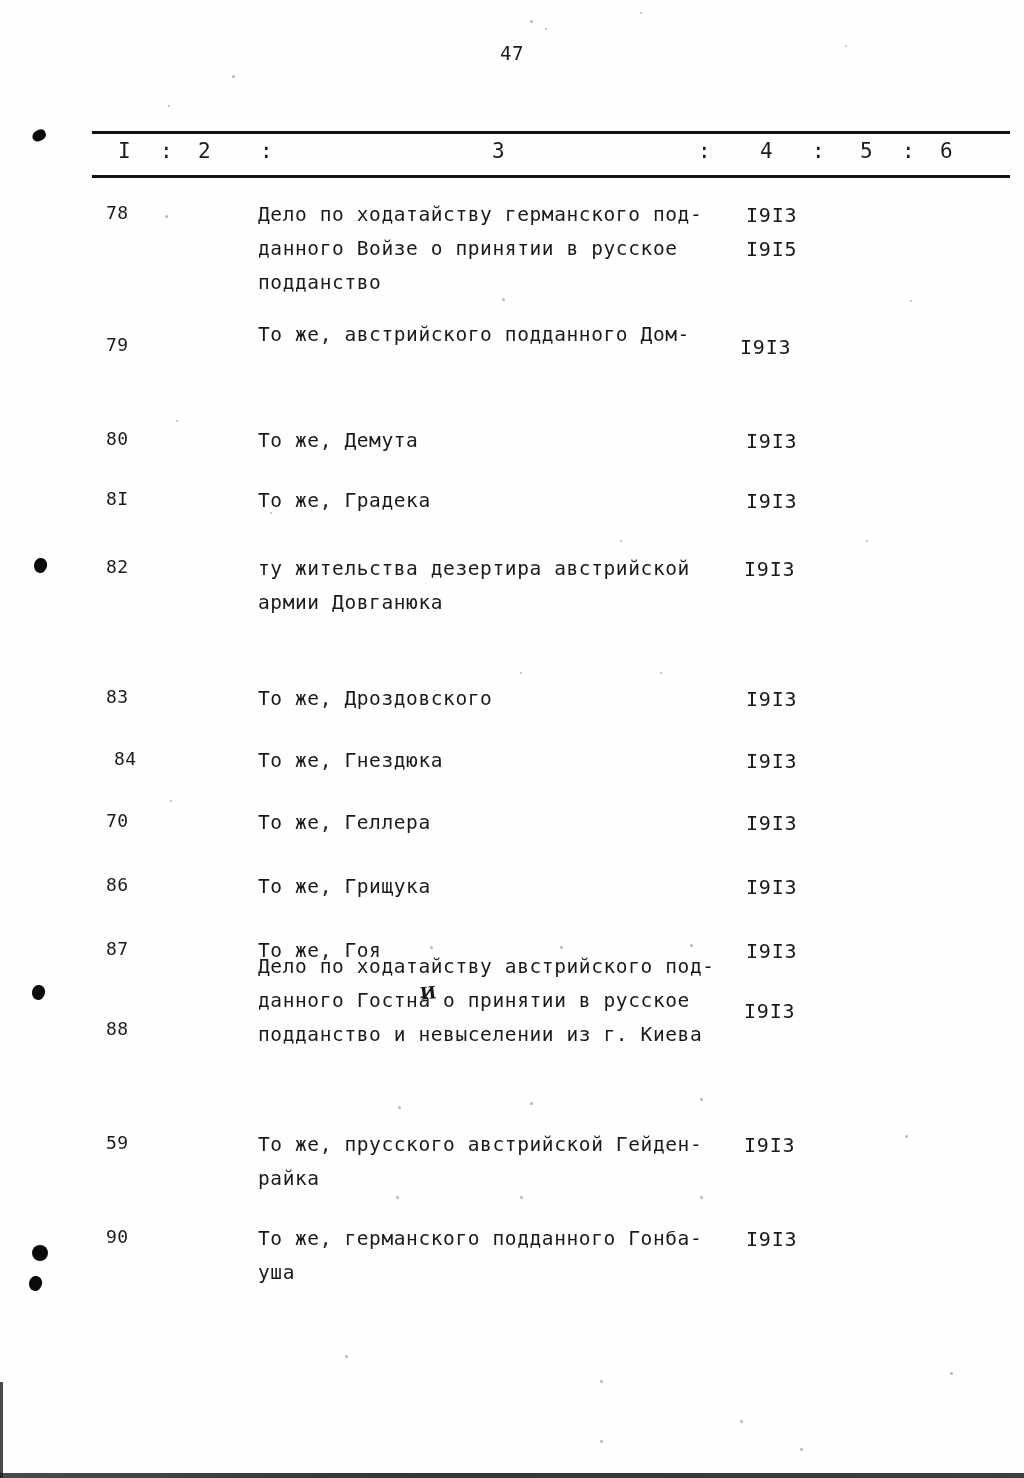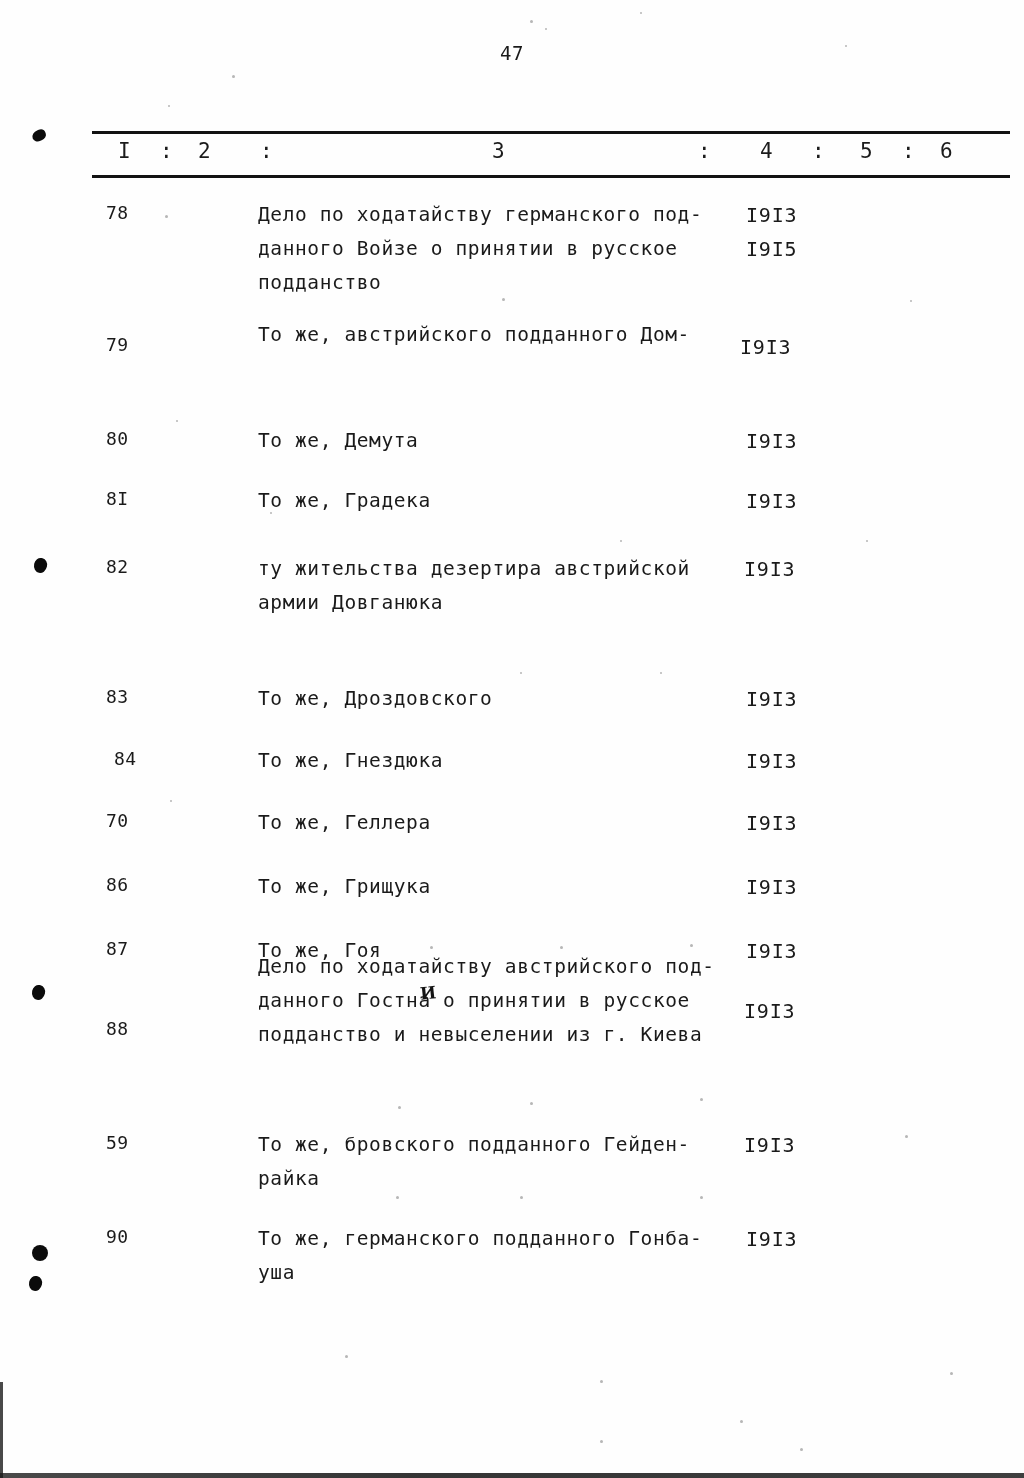--- a/index.html
+++ b/index.html
@@ -250,21 +250,21 @@
       </div>
       <div class="entry" style="height: 0px;">
         <div class="num" style="top: 802px; margin-top: 20px;">88</div>
         <div class="desc" style="top: 754px;"><span class="ln">Дело по ходатайству австрийского под-</span><span class="ln">данного Гостна о принятии в русское</span><span class="ln">подданство и невыселении из г. Киева</span><span class="ins" style="left: 162px; top: 26px;">И</span></div>
         <div class="year" style="left: 744px; top: 798px;">
           <span class="y2">I9I3</span>
         </div>
       </div>
       <div class="entry" style="height: 0px;">
         <div class="num" style="top: 936px;">59</div>
-        <div class="desc" style="top: 932px;"><span class="ln">То же, бровского подданного Гейден-</span><span class="ln">райка</span></div>
+        <div class="desc" style="top: 932px;"><span class="ln">То же, прусского австрийской Гейден-</span><span class="ln">райка</span></div>
         <div class="year" style="left: 744px; top: 932px;">
           <span class="y2">I9I3</span>
         </div>
       </div>
       <div class="entry" style="height: 0px;">
         <div class="num" style="top: 1030px;">90</div>
         <div class="desc" style="top: 1026px;"><span class="ln">То же, германского подданного Гонба-</span><span class="ln">уша</span></div>
         <div class="year" style="left: 746px; top: 1026px;">
           <span class="y2">I9I3</span>
         </div>

